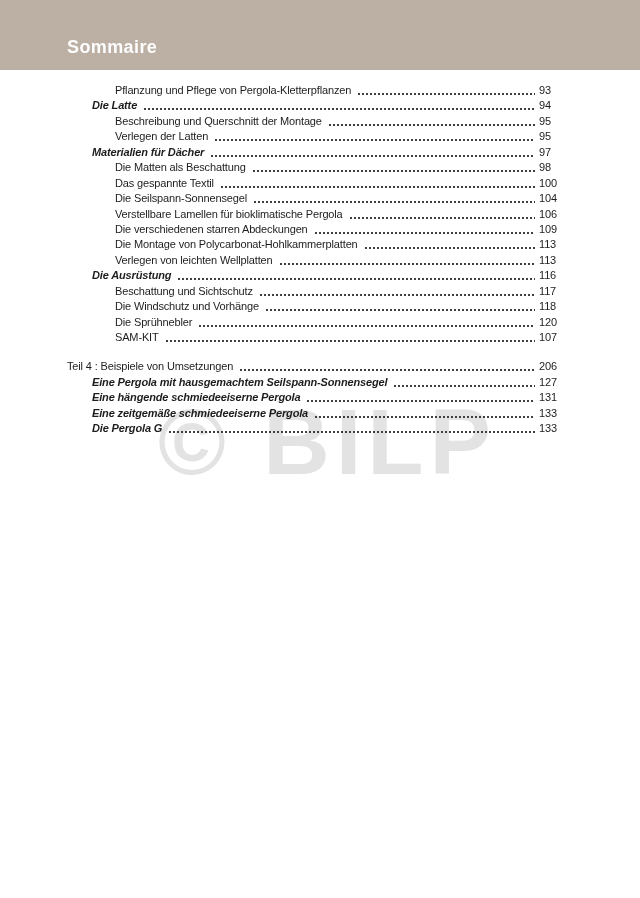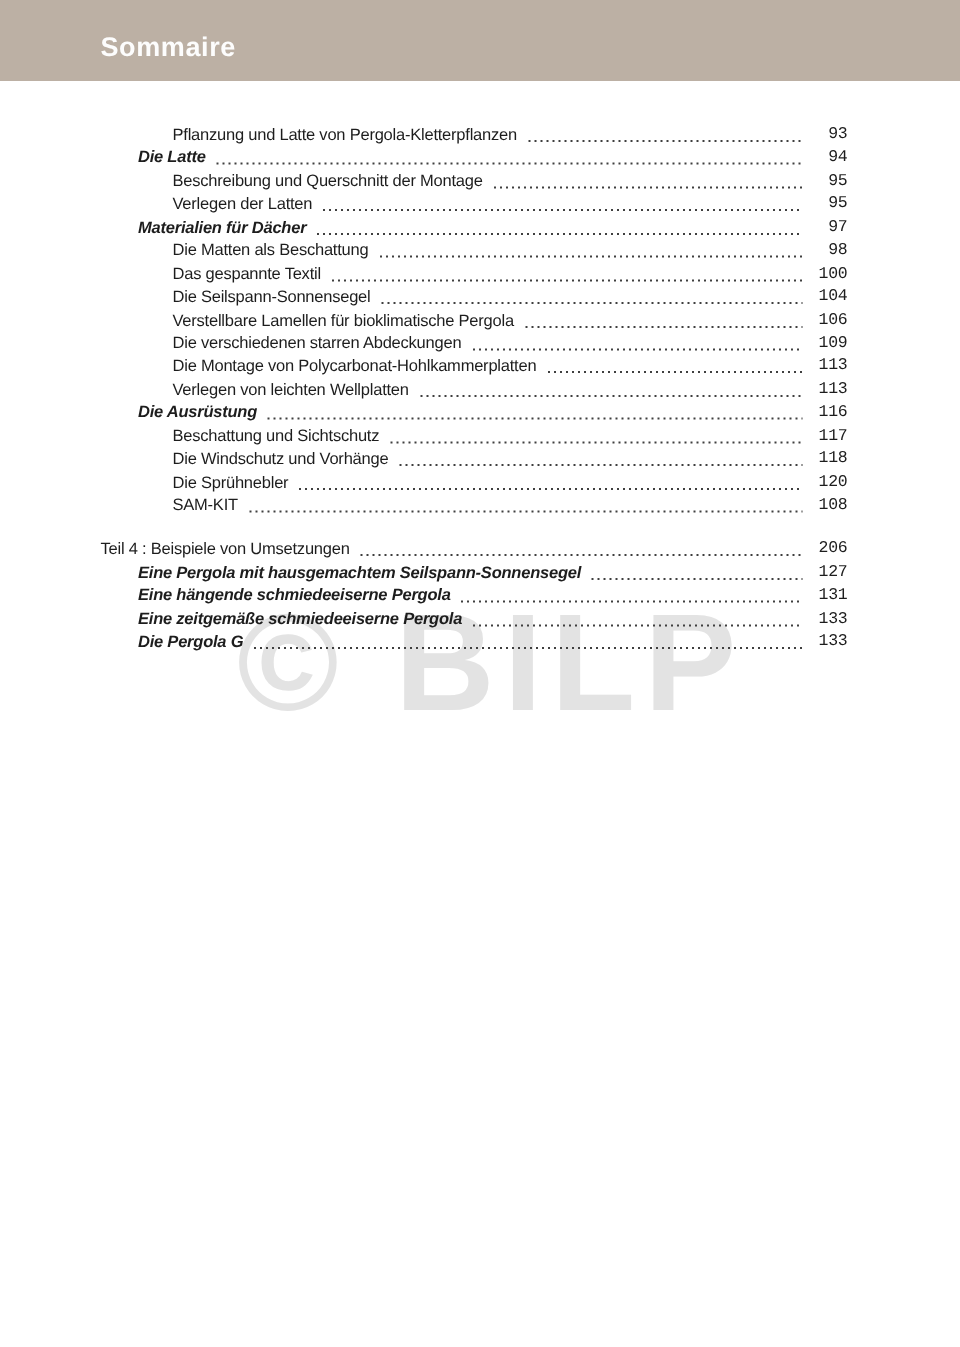--- a/index.html
+++ b/index.html
@@ -14,21 +14,21 @@
   html, body { width: 640px; height: 898px; }
   body {
     background: var(--page-bg);
     font-family: "Liberation Sans", sans-serif;
     position: relative;
     overflow: hidden;
   }
   .header {
     position: absolute;
     top: 0; left: 0;
-    width: 640px; height: 54px;
+    width: 640px; height: 70px;
     background: var(--header-bg);
     display: flex;
     align-items: flex-end;
     padding: 0 0 12px 67px;
   }
   .header-title {
     color: var(--header-text);
     font-weight: bold;
     font-size: 18px;
     letter-spacing: 0.4px;
@@ -74,39 +74,38 @@
     height: 11px;
     margin: 0 4px 0 6px;
     background-image: radial-gradient(circle, var(--dot-color) 0.8px, transparent 1.05px);
     background-size: 4px 4px;
     background-repeat: repeat-x;
     background-position: 0 8px;
   }
   .page-num {
     width: 26px;
     flex: 0 0 26px;
-    text-align: right;
+    text-align: left;
     font-weight: normal;
     font-style: normal;
-    font-family: Liberation Mono, monospace;
   }
 </style>
 </head>
 <body>
 
 <div class="page">
   <header class="header">
     <span class="header-title">Sommaire</span>
   </header>
 
   <div class="watermark">© BILP</div>
 
   <main class="toc" id="toc">
       <div class="row lvl2">
-        <span class="label">Pflanzung und Latte von Pergola-Kletterpflanzen</span>
+        <span class="label">Pflanzung und Pflege von Pergola-Kletterpflanzen</span>
         <span class="leader"></span>
         <span class="page-num">93</span>
       </div>
       <div class="row lvl1">
         <span class="label">Die Latte</span>
         <span class="leader"></span>
         <span class="page-num">94</span>
       </div>
       <div class="row lvl2">
         <span class="label">Beschreibung und Querschnitt der Montage</span>
@@ -174,21 +173,21 @@
         <span class="page-num">118</span>
       </div>
       <div class="row lvl2">
         <span class="label">Die Sprühnebler</span>
         <span class="leader"></span>
         <span class="page-num">120</span>
       </div>
       <div class="row lvl2">
         <span class="label">SAM-KIT</span>
         <span class="leader"></span>
-        <span class="page-num">108</span>
+        <span class="page-num">107</span>
       </div>
       <div class="row lvl0 gap-before">
         <span class="label">Teil 4 : Beispiele von Umsetzungen</span>
         <span class="leader"></span>
         <span class="page-num">206</span>
       </div>
       <div class="row lvl1">
         <span class="label">Eine Pergola mit hausgemachtem Seilspann-Sonnensegel</span>
         <span class="leader"></span>
         <span class="page-num">127</span>

